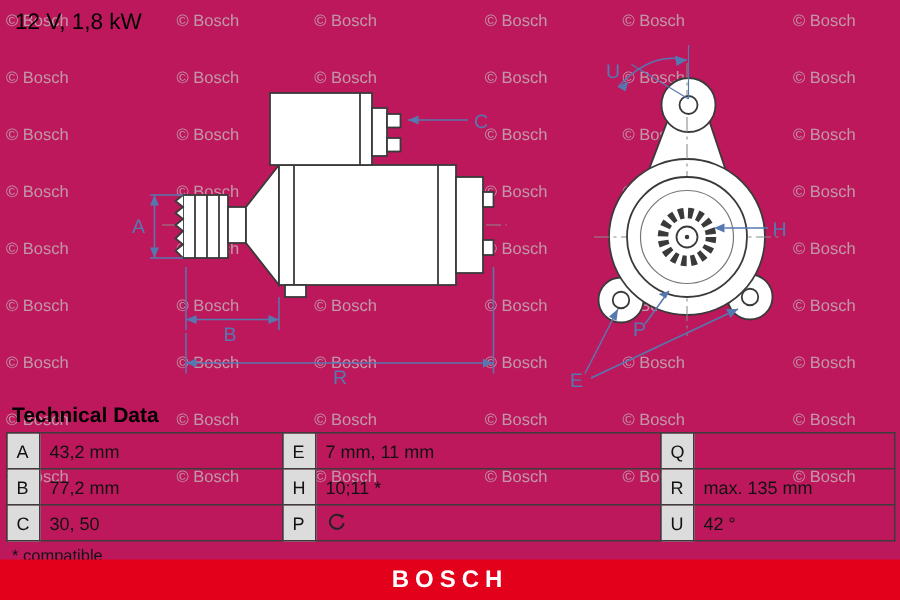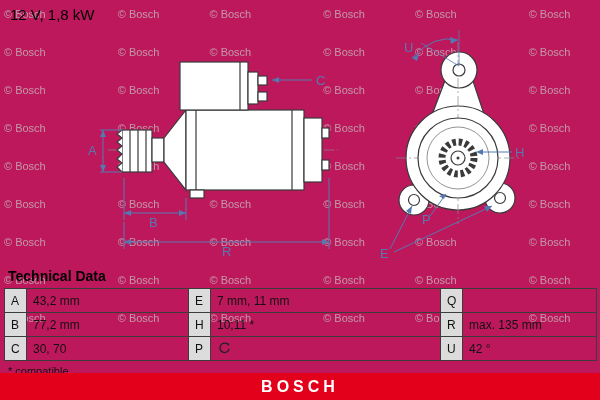--- a/index.html
+++ b/index.html
@@ -260,21 +260,21 @@
         <tr>
           <td class="k">B</td>
           <td>77,2 mm</td>
           <td class="k">H</td>
           <td>10;11 *</td>
           <td class="k">R</td>
           <td>max. 135 mm</td>
         </tr>
         <tr>
           <td class="k">C</td>
-          <td>30, 70</td>
+          <td>30, 50</td>
           <td class="k">P</td>
           <td>
             <svg width="15" height="15" viewBox="0 0 16 16" style="vertical-align:-2px">
               <path d="M11.5 3.6 A5 5 0 1 0 13 8.4" fill="none" stroke="#222" stroke-width="1.4"></path>
               <polygon points="13.4,2.8 10.2,2.2 11.8,5.4" fill="#222"></polygon>
             </svg>
           </td>
           <td class="k">U</td>
           <td>42 °</td>
         </tr>

